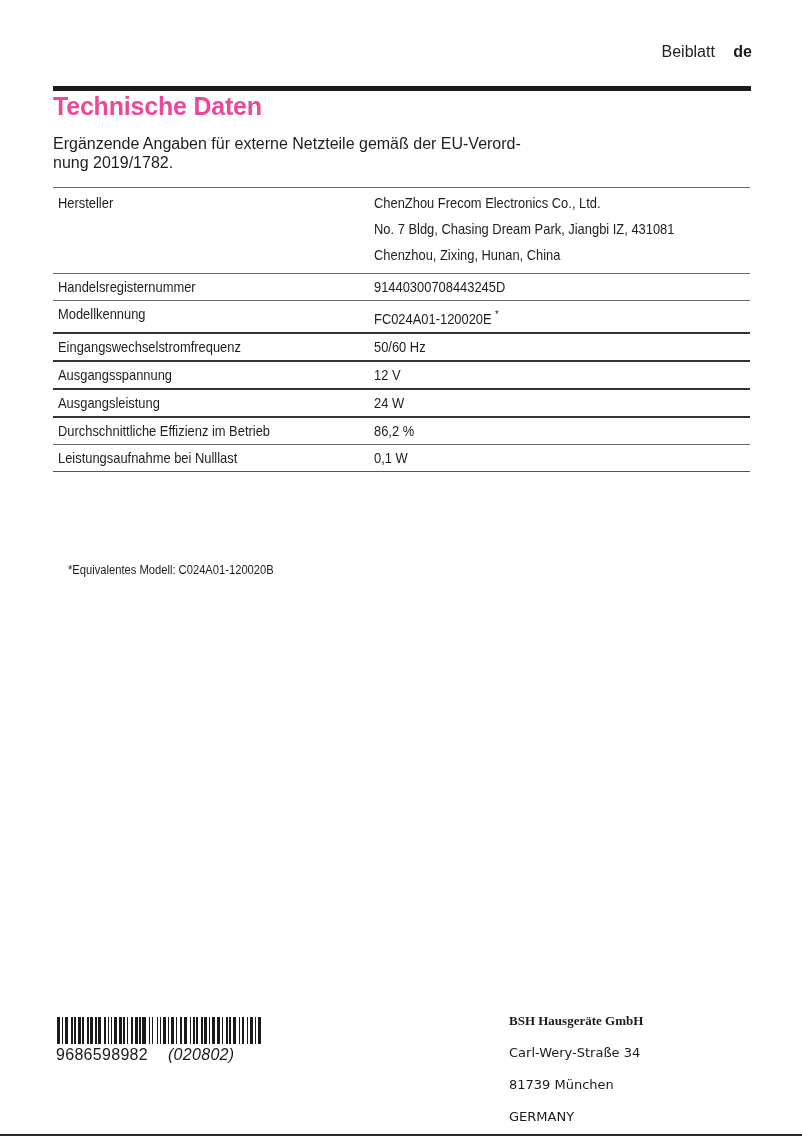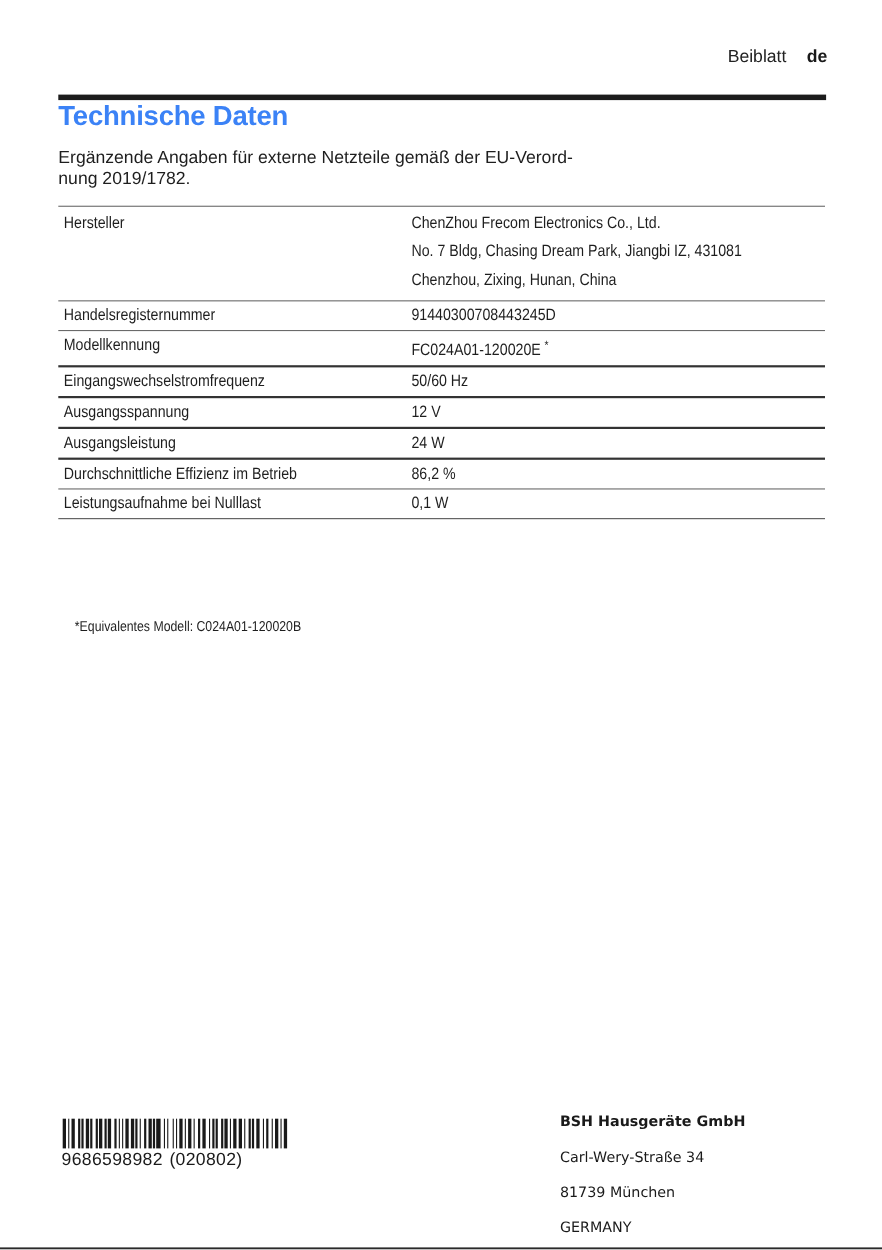--- a/index.html
+++ b/index.html
@@ -38,21 +38,21 @@
       background: #1c1c1c;
     }
     .page-title {
       position: absolute;
       left: 53px;
       top: 92px;
       font-size: 25px;
       font-weight: bold;
       margin: 0;
       letter-spacing: -0.2px;
-      color: #3b82f6;
+      color: #ec4899;
     }
     .intro {
       position: absolute;
       left: 53px;
       top: 134px;
       width: 600px;
       font-size: 16px;
       line-height: 19px;
       color: #1e1e1e;
       margin: 0;
@@ -138,34 +138,36 @@
     }
     .barcode-number {
       position: absolute;
       left: 56px;
       top: 1046px;
       font-size: 16px;
       letter-spacing: 0.3px;
       color: #1a1a1a;
     }
     .barcode-number .code-suffix {
-      margin-left: 6px;
+      margin-left: 20px;
+      font-style: italic;
     }
     .address {
       position: absolute;
       left: 509px;
       top: 1012px;
       font-family: "DejaVu Sans", sans-serif;
       font-size: 13px;
       line-height: 18px;
       color: #1a1a1a;
     }
     .address .company {
       font-weight: bold;
       display: block;
+      font-family: Liberation Serif, serif;
     }
     .address .line {
       display: block;
       margin-top: 14px;
     }
     .bottom-rule {
       position: absolute;
       left: 0;
       width: 802px;
       top: 1134px;

